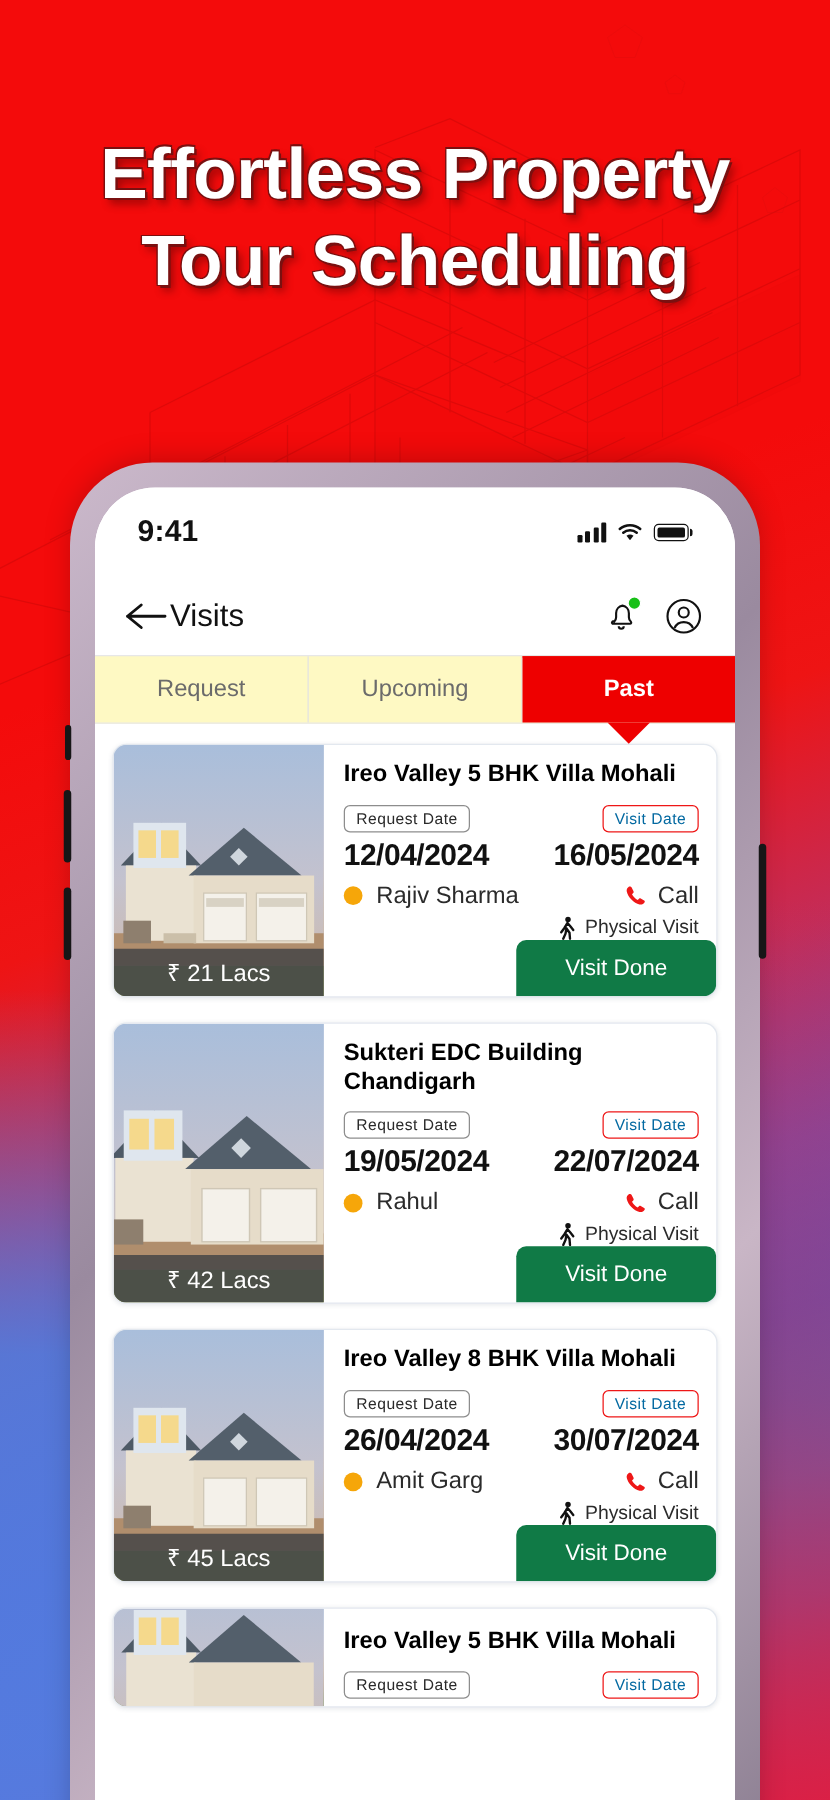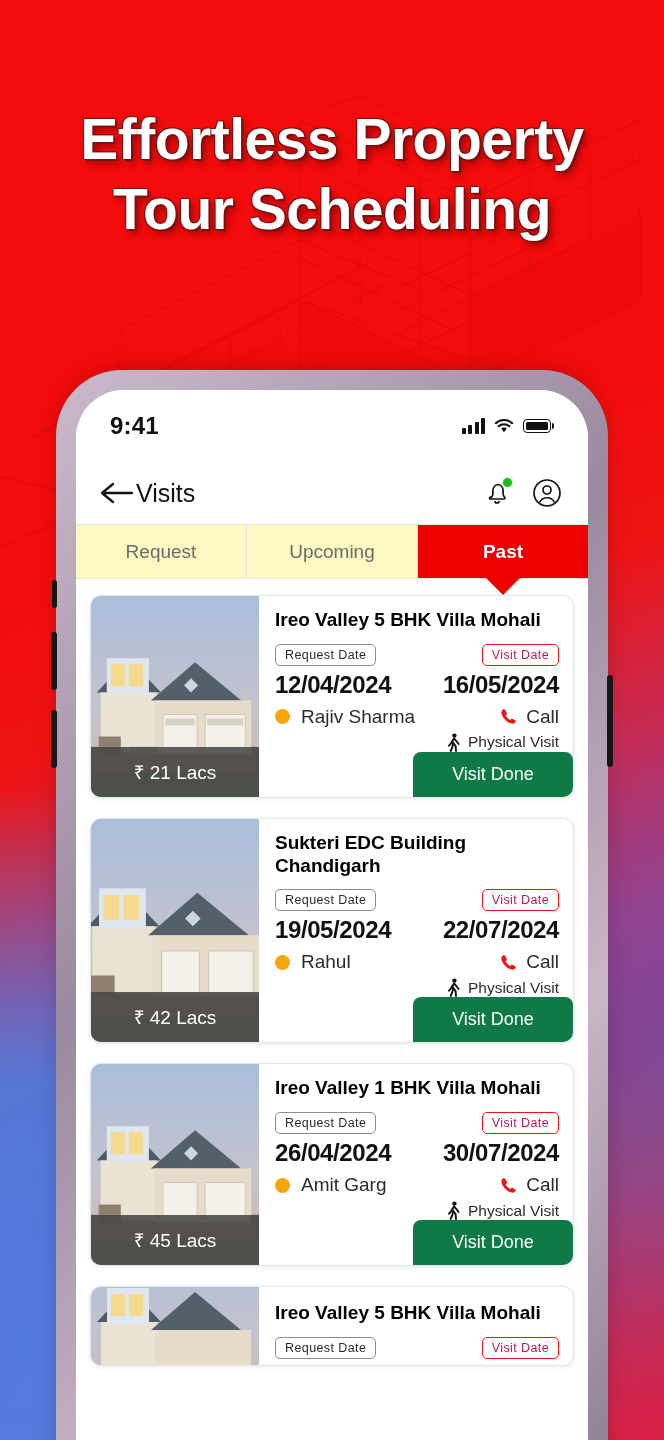--- a/index.html
+++ b/index.html
@@ -147,34 +147,34 @@
     margin-bottom:20px; overflow:hidden; min-height:200px;
     cursor:pointer;
   }
   .thumb {
     position:relative; width:168px; flex:none;
     background:linear-gradient(180deg,#aebfd8 0%,#bcc6da 22%,#c9c3cd 42%,#cbb69e 60%,#b99f86 78%,#7f8f5f 95%);
     overflow:hidden;
   }
   .house { position:absolute; left:0; top:0; width:100%; height:100%; }
   .price {
-    position:absolute; left:0; right:0; bottom:0; height:50px;
+    position:absolute; left:0; right:0; bottom:0; height:38px;
     background:rgba(72,72,72,.88); color:#fff;
     display:flex; align-items:center; justify-content:center;
     font-size:19px;
   }
   .body { flex:1; padding:13px 14px 0 16px; display:flex; flex-direction:column; position:relative; }
   .title { font-size:19px; font-weight:bold; color:#000000; line-height:1.2; }
   .chips { display:flex; justify-content:space-between; margin-top:12px; }
   .chip {
     display:inline-block; font-size:12.5px; padding:3px 9px;
     border-radius:5px; letter-spacing:.4px; white-space:nowrap;
   }
   .chip-req { border:1.4px solid #8d8d8d; color:#2a2a2a; }
-  .chip-visit { border:1.6px solid #ee1717; color:#be185d;margin-left:40px; }
+  .chip-visit { border:1.6px solid #ee1717; color:#0369a1;margin-left:40px; }
   .dates { display:flex; justify-content:space-between; margin-top:5px; }
   .date { font-size:24px; font-weight:bold; color:#111; letter-spacing:-.4px; }
   .row2 { display:flex; justify-content:space-between; align-items:center; margin-top:7px; }
   .owner { display:flex; align-items:center; gap:11px; font-size:19px; color:#2b2b2b; }
   .odot { width:15px; height:15px; border-radius:50%; background:#f6a609; flex:none; }
   .call { display:flex; align-items:center; gap:8px; font-size:19px; color:#2b2b2b; cursor:pointer; }
   .row3 { display:flex; justify-content:flex-end; align-items:center; gap:7px; margin-top:5px; font-size:15.5px; color:#2b2b2b; }
   .done-wrap { display:flex; justify-content:flex-end; margin-top:auto; }
   .done {
     background:#107a46; color:#fff; font-size:18px;
@@ -420,21 +420,21 @@
             <path d="M60 104 L104 66 L150 104 Z" fill="#535f6b"></path>
             <rect x="64" y="104" width="96" height="54" fill="#e6dcc9"></rect>
             <rect x="72" y="118" width="34" height="38" fill="#f4f1ea" stroke="#cfc7b6"></rect>
             <rect x="114" y="118" width="40" height="38" fill="#f4f1ea" stroke="#cfc7b6"></rect>
             <path d="M100 82 l7 7 -7 7 -7-7 z" fill="#cfd6dd"></path>
             <rect x="8" y="140" width="22" height="18" fill="#8e7f6e"></rect>
           </svg>
           <div class="price">₹ 45 Lacs</div>
         </div>
         <div class="body">
-          <div class="title">Ireo Valley 1 BHK Villa Mohali</div>
+          <div class="title">Ireo Valley 8 BHK Villa Mohali</div>
           <div class="chips">
             <span class="chip chip-req">Request  Date</span>
             <span class="chip chip-visit">Visit  Date</span>
           </div>
           <div class="dates">
             <span class="date">26/04/2024</span>
             <span class="date">30/07/2024</span>
           </div>
           <div class="row2">
             <span class="owner">

